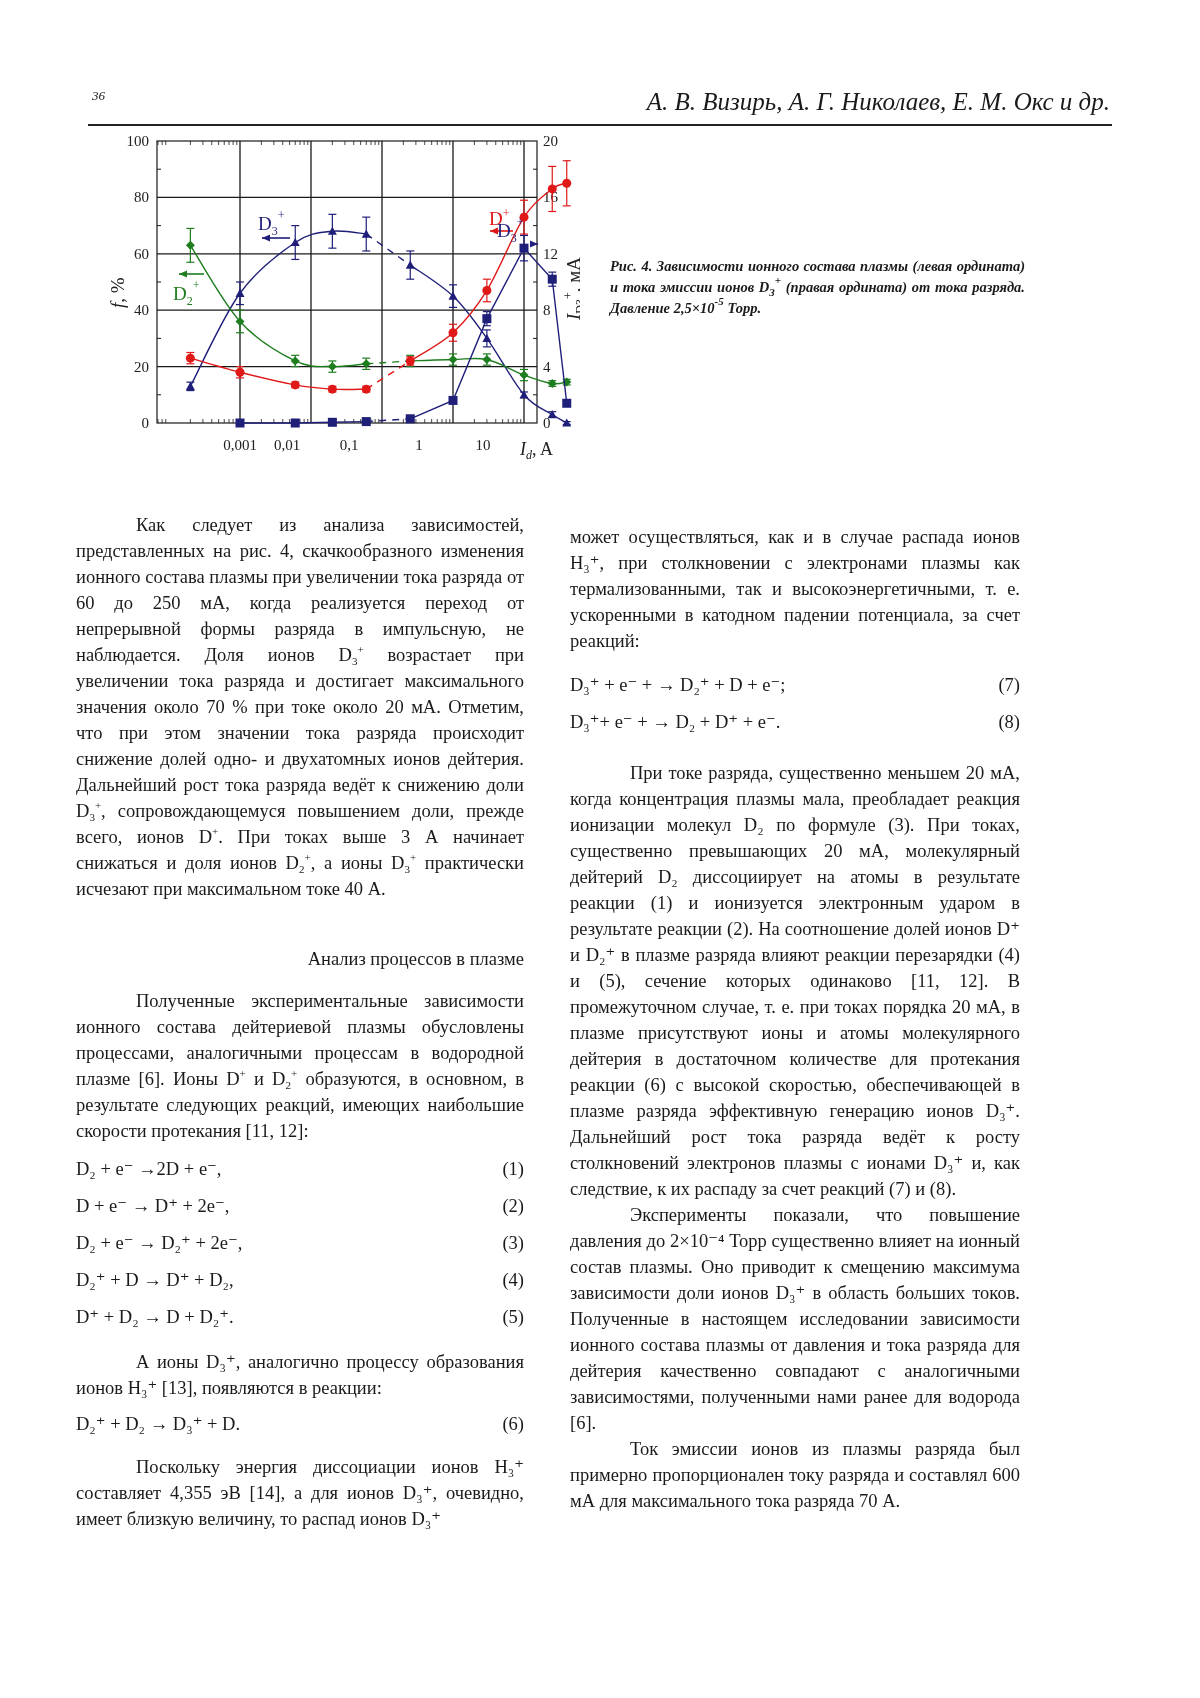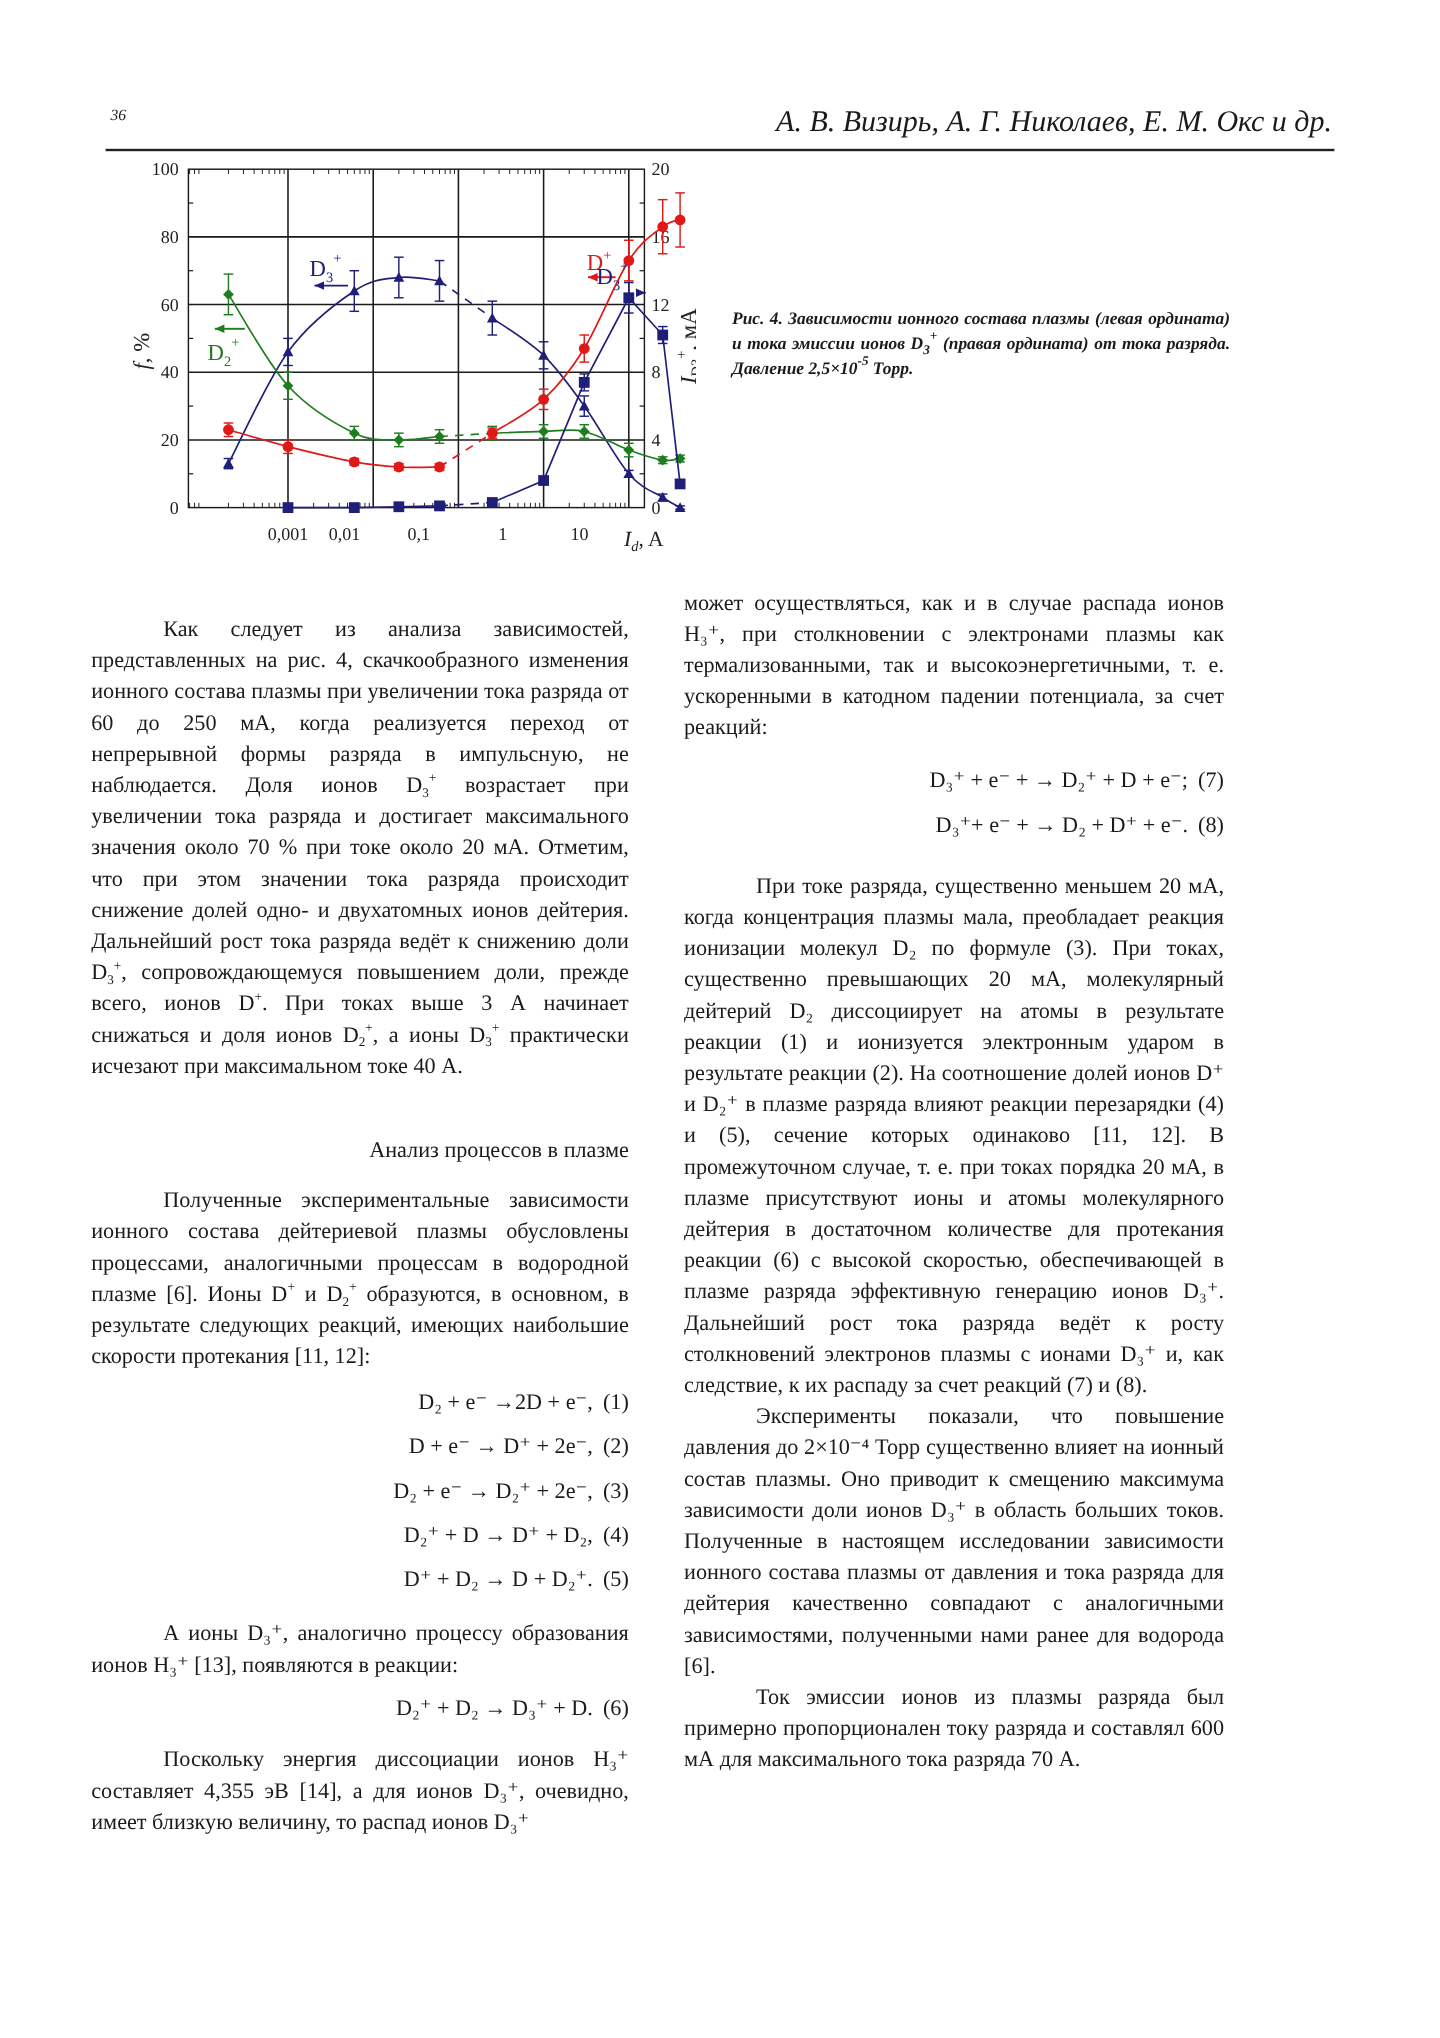--- a/index.html
+++ b/index.html
@@ -5,24 +5,24 @@
   html,body{margin:0;padding:0;background:#fff;}
   body{width:1200px;height:1698px;position:relative;font-family:"Liberation Serif","DejaVu Serif",serif;color:#1a1a1a;}
   .hdr-num{position:absolute;left:92px;top:88px;font-style:italic;font-size:13px;}
   .hdr-auth{position:absolute;right:90px;top:88px;font-style:italic;font-size:25px;}
   .hdr-rule{position:absolute;left:88px;right:88px;top:124px;height:2px;background:#222;}
   .chart{position:absolute;left:90px;top:130px;width:490px;height:370px;}
   .caption{position:absolute;left:610px;top:256px;width:415px;font-size:14.5px;font-weight:bold;font-style:italic;line-height:21px;text-align:justify;}
   .col{position:absolute;font-size:18.5px;line-height:26px;text-align:justify;}
   .col p{margin:0;}
   .colL{left:76px;top:512px;width:448px;}
-  .colR{left:570px;top:490px;width:450px;}
+  .colR{left:570px;top:524px;width:450px;}
   .ind{text-indent:60px;}
   .eq{display:flex;justify-content:space-between;align-items:center;height:37px;}
-  .eq .f{flex:1;text-align:right;}
+  .eq .f{flex:1;text-align:left;}
   .eq .n{width:30px;text-align:right;}
   .secttl{text-align:right;font-weight:normal;margin:44px 0 16px 0 !important;}
   sup{font-size:11px;vertical-align:8px;line-height:0;}
   sub{font-size:11px;vertical-align:-4px;line-height:0;}
 </style>
 </head>
 <body>
 
 <div class="hdr-num">36</div>
 <div class="hdr-auth">А. В. Визирь, А. Г. Николаев, Е. М. Окс и др.</div>

